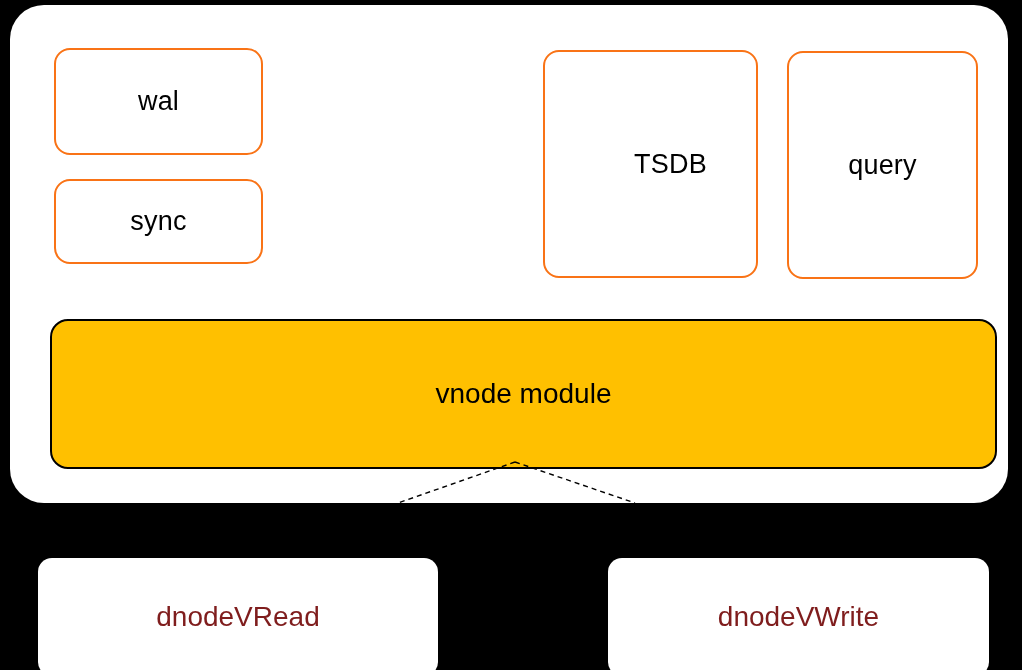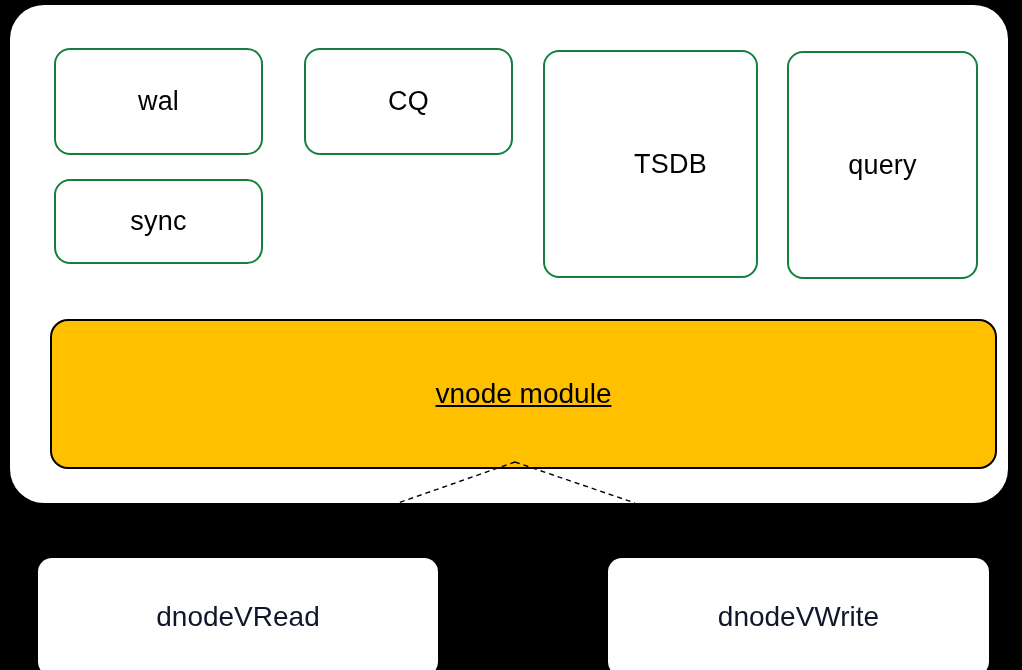--- a/index.html
+++ b/index.html
@@ -26,21 +26,21 @@
     background: #ffffff;
     border-radius: 34px;
     border: 2px dashed #ffffff;
     box-sizing: border-box;
   }
 
   
   .module-box {
     position: absolute;
     background: #ffffff;
-    border: 2px solid #15803d;
+    border: 2px solid #f97316;
     border-radius: 16px;
     box-sizing: border-box;
     display: flex;
     align-items: center;
     justify-content: center;
   }
   .module-box .box-label {
     font-size: 27px;
     color: #000000;
     line-height: 1;
@@ -67,21 +67,20 @@
     border-radius: 18px;
     box-sizing: border-box;
     display: flex;
     align-items: center;
     justify-content: center;
   }
   #box-vnode-module .box-label {
     font-size: 28px;
     color: #000000;
     line-height: 1;
-    text-decoration: underline;
   }
 
   
   #connectors {
     position: absolute;
     left: 0;
     top: 0;
     width: 1022px;
     height: 670px;
     pointer-events: none;
@@ -93,40 +92,37 @@
     background: #ffffff;
     border: 2px dashed #ffffff;
     border-radius: 14px;
     box-sizing: border-box;
     display: flex;
     align-items: center;
     justify-content: center;
   }
   .dnode-box .box-label {
     font-size: 28px;
-    color: #0f172a;
+    color: #7f1d1d;
     line-height: 1;
   }
   #box-dnodevread  { left: 38px;  top: 558px; width: 400px; height: 118px; }
   #box-dnodevwrite { left: 608px; top: 558px; width: 381px; height: 118px; }
 </style>
 </head>
 <body>
 
 <div id="canvas">
 
   <div id="vnode-container">
 
     <div class="module-box" id="box-wal">
       <span class="box-label">wal</span>
     </div>
 
-    <div class="module-box" id="box-cq">
-      <span class="box-label">CQ</span>
-    </div>
 
     <div class="module-box" id="box-tsdb">
       <span class="box-label">TSDB</span>
     </div>
 
     <div class="module-box" id="box-query">
       <span class="box-label">query</span>
     </div>
 
     <div class="module-box" id="box-sync">

